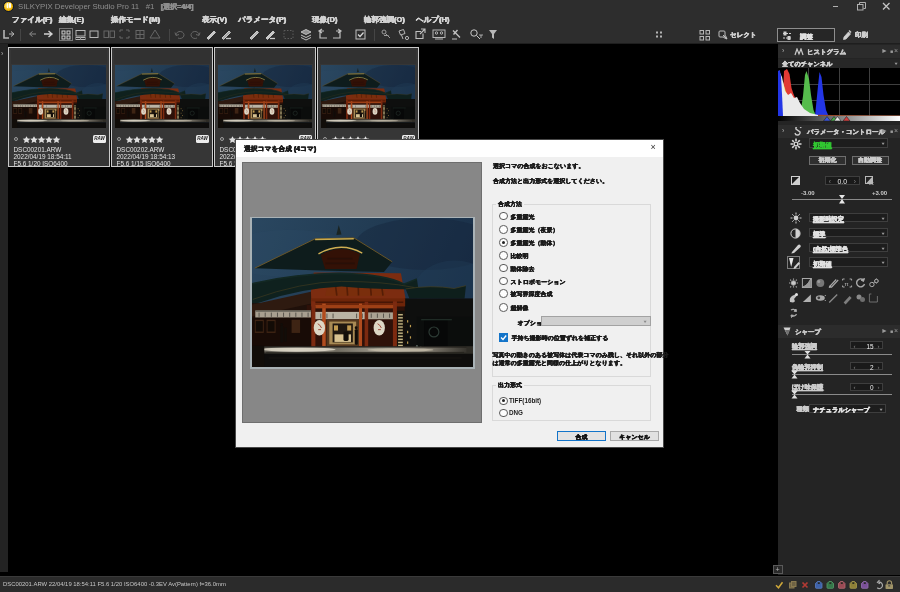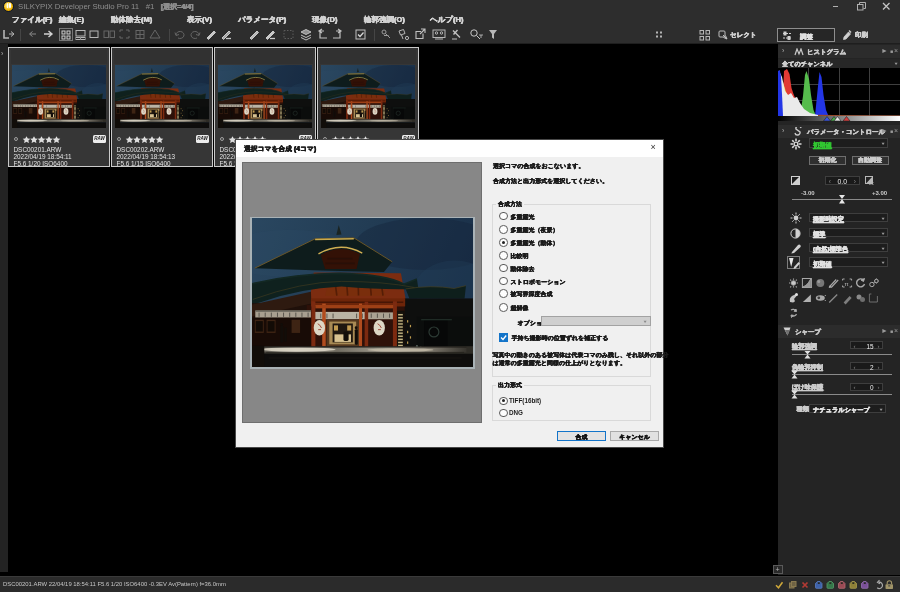--- a/index.html
+++ b/index.html
@@ -225,26 +225,26 @@
       <rect x="0.5" y="2.5" width="5.5" height="5.5" fill="none" stroke="#b0b0b0"></rect>
       <path d="M2.5 2.5 V0.5 H8.5 V6.5 H6.5" fill="none" stroke="#b0b0b0"></path>
     </svg>
   <svg width="9" height="9" style="position:absolute;left:882px;top:2px">
       <path d="M1 1 L7.5 7.5 M7.5 1 L1 7.5" stroke="#c4c4c4" stroke-width="1.3"></path>
     </svg>
 </div>
 <div class="abs" id="menubar">
   <span class="menu-item jp" style="left:12px">ファイル(F)</span>
   <span class="menu-item jp" style="left:59px">編集(E)</span>
-  <span class="menu-item jp" style="left:111px">動体除去(M)</span>
-  <span class="menu-item jp" style="left:187px">表示(V)</span>
+  <span class="menu-item jp" style="left:111px">操作モード(M)</span>
+  <span class="menu-item jp" style="left:202px">表示(V)</span>
   <span class="menu-item jp" style="left:238px">パラメータ(P)</span>
   <span class="menu-item jp" style="left:312px">現像(D)</span>
   <span class="menu-item jp" style="left:364px">輪郭強調(O)</span>
-  <span class="menu-item jp" style="left:430px">ヘルプ(H)</span>
+  <span class="menu-item jp" style="left:416px">ヘルプ(H)</span>
 </div>
 <div class="abs" id="toolbar">
 <svg width="900" height="18" style="position:absolute;left:0;top:0">
   <g stroke="#b5b5b5" fill="none" stroke-width="1">
 
     <path d="M4 4 v8 h5" stroke-width="1.6"></path>
         <path d="M9 8 h5 M11 5.5 L14 8 L11 10.5"></path>
 
     <path d="M36 8 h-6 M32.5 5.5 L29.5 8 L32.5 10.5" stroke="#8a8a8a"></path>
     <path d="M44 8 h7 M48.5 5 L52 8 L48.5 11" stroke="#d0d0d0" stroke-width="1.4"></path>

